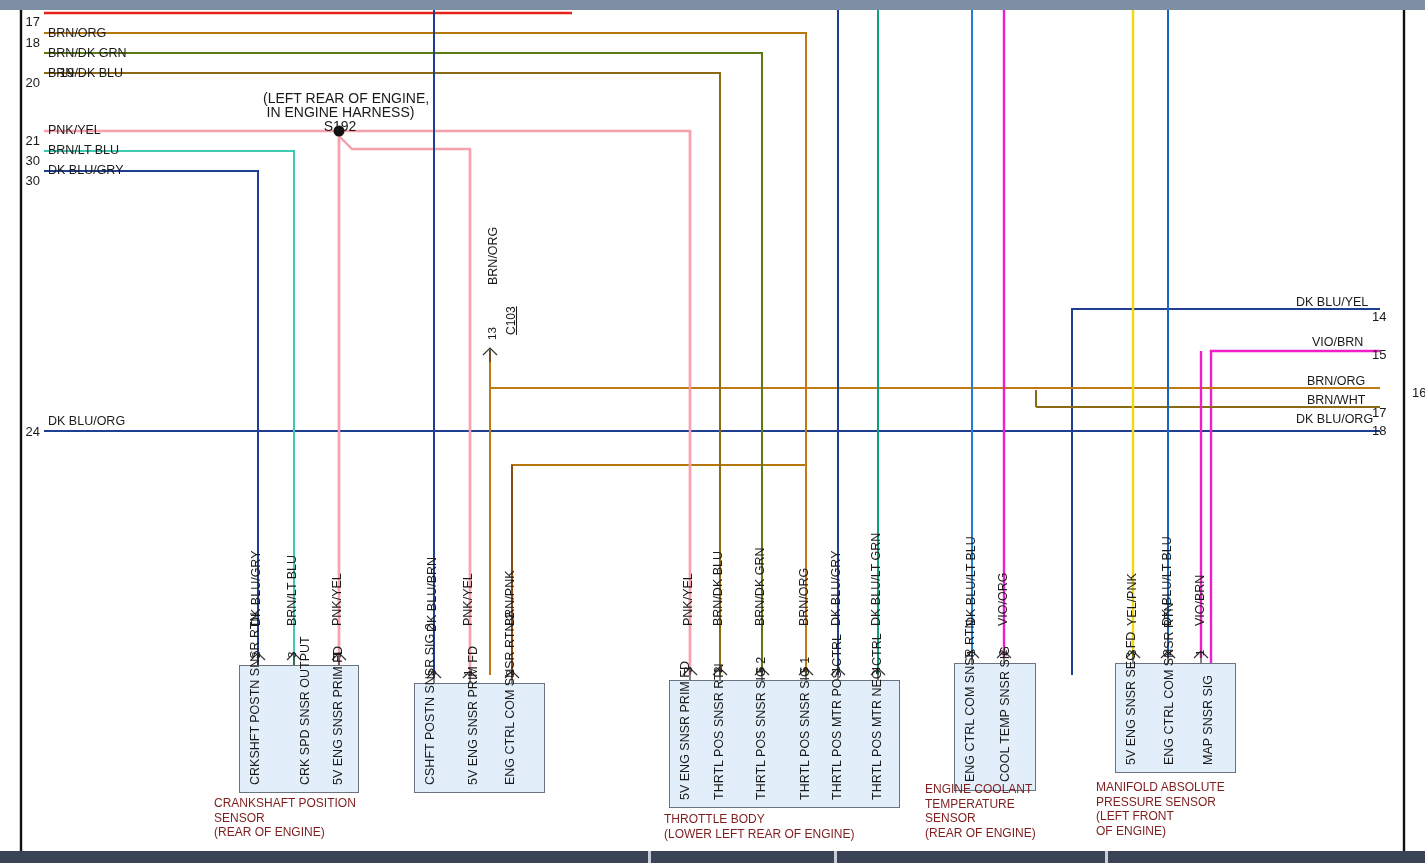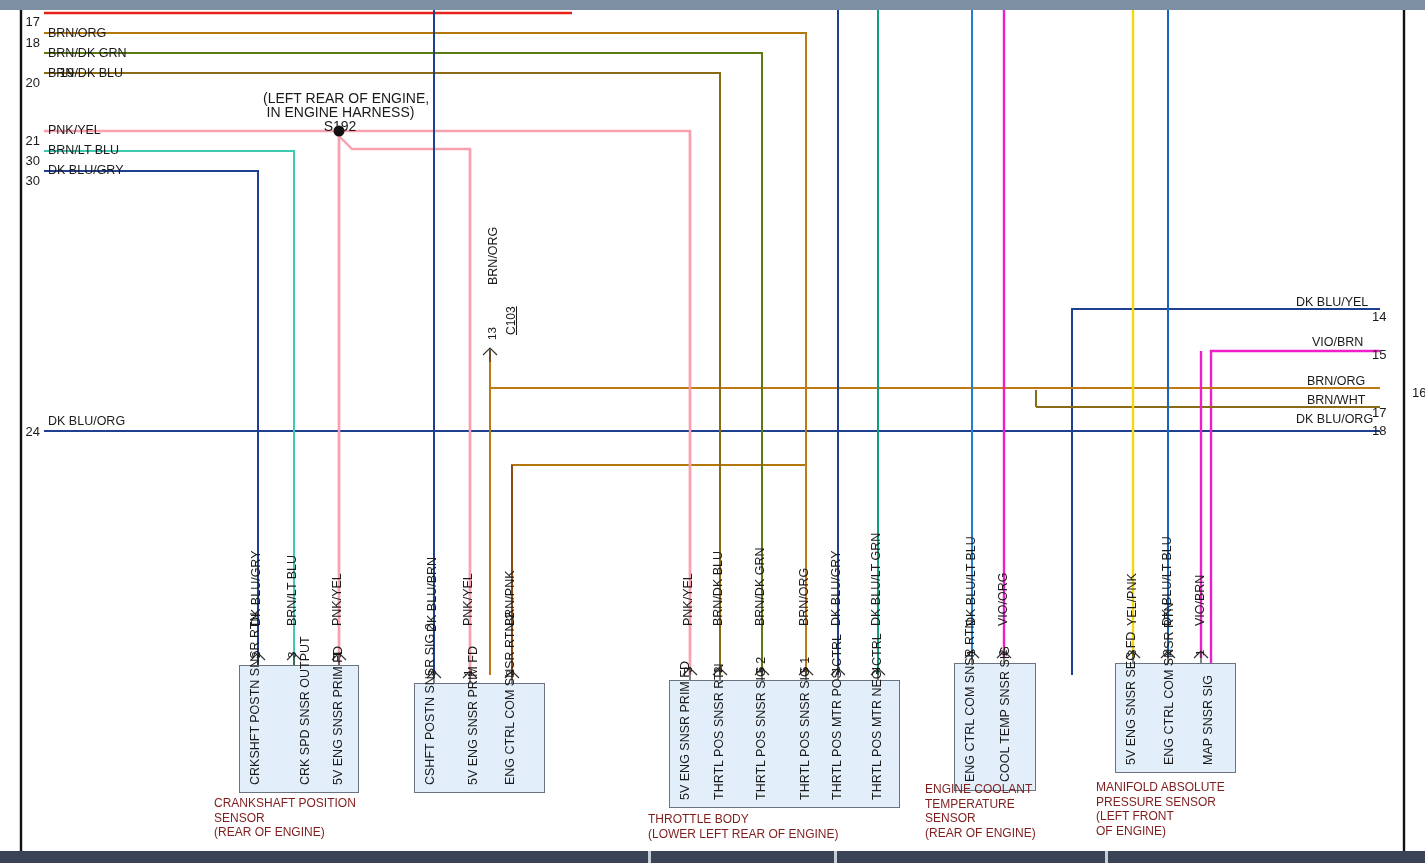--- a/index.html
+++ b/index.html
@@ -332,21 +332,21 @@
     <div class="vtext" style="left:712px;top:790px;line-height:1.18;">THRTL POS
 SNSR RTN</div>
     <div class="vtext" style="left:754px;top:790px;line-height:1.18;">THRTL POS
 SNSR SIG 2</div>
     <div class="vtext" style="left:798px;top:790px;line-height:1.18;">THRTL POS
 SNSR SIG 1</div>
     <div class="vtext" style="left:830px;top:790px;line-height:1.18;">THRTL POS MTR
 POS CTRL</div>
     <div class="vtext" style="left:870px;top:790px;line-height:1.18;">THRTL POS MTR
 NEG CTRL</div>
-    <div class="comp-cap" style="left:648px;top:802px;width:242px;">THROTTLE BODY
+    <div class="comp-cap" style="left:664px;top:802px;width:242px;">THROTTLE BODY
 (LOWER LEFT REAR OF ENGINE)</div>
 
     <div class="vtext" style="left:964px;top:616px;">DK BLU/LT BLU</div>
     <div class="vtext" style="left:996px;top:616px;">VIO/ORG</div>
 
     <div class="vtext-sm" style="left:965px;top:646px;">1</div>
     <div class="vtext-sm" style="left:997px;top:646px;">2</div>
 
     <div class="comp-box" style="left:954px;top:653px;width:82px;height:128px;"></div>
     <div class="vtext" style="left:963px;top:772px;line-height:1.18;">ENG CTRL COM

